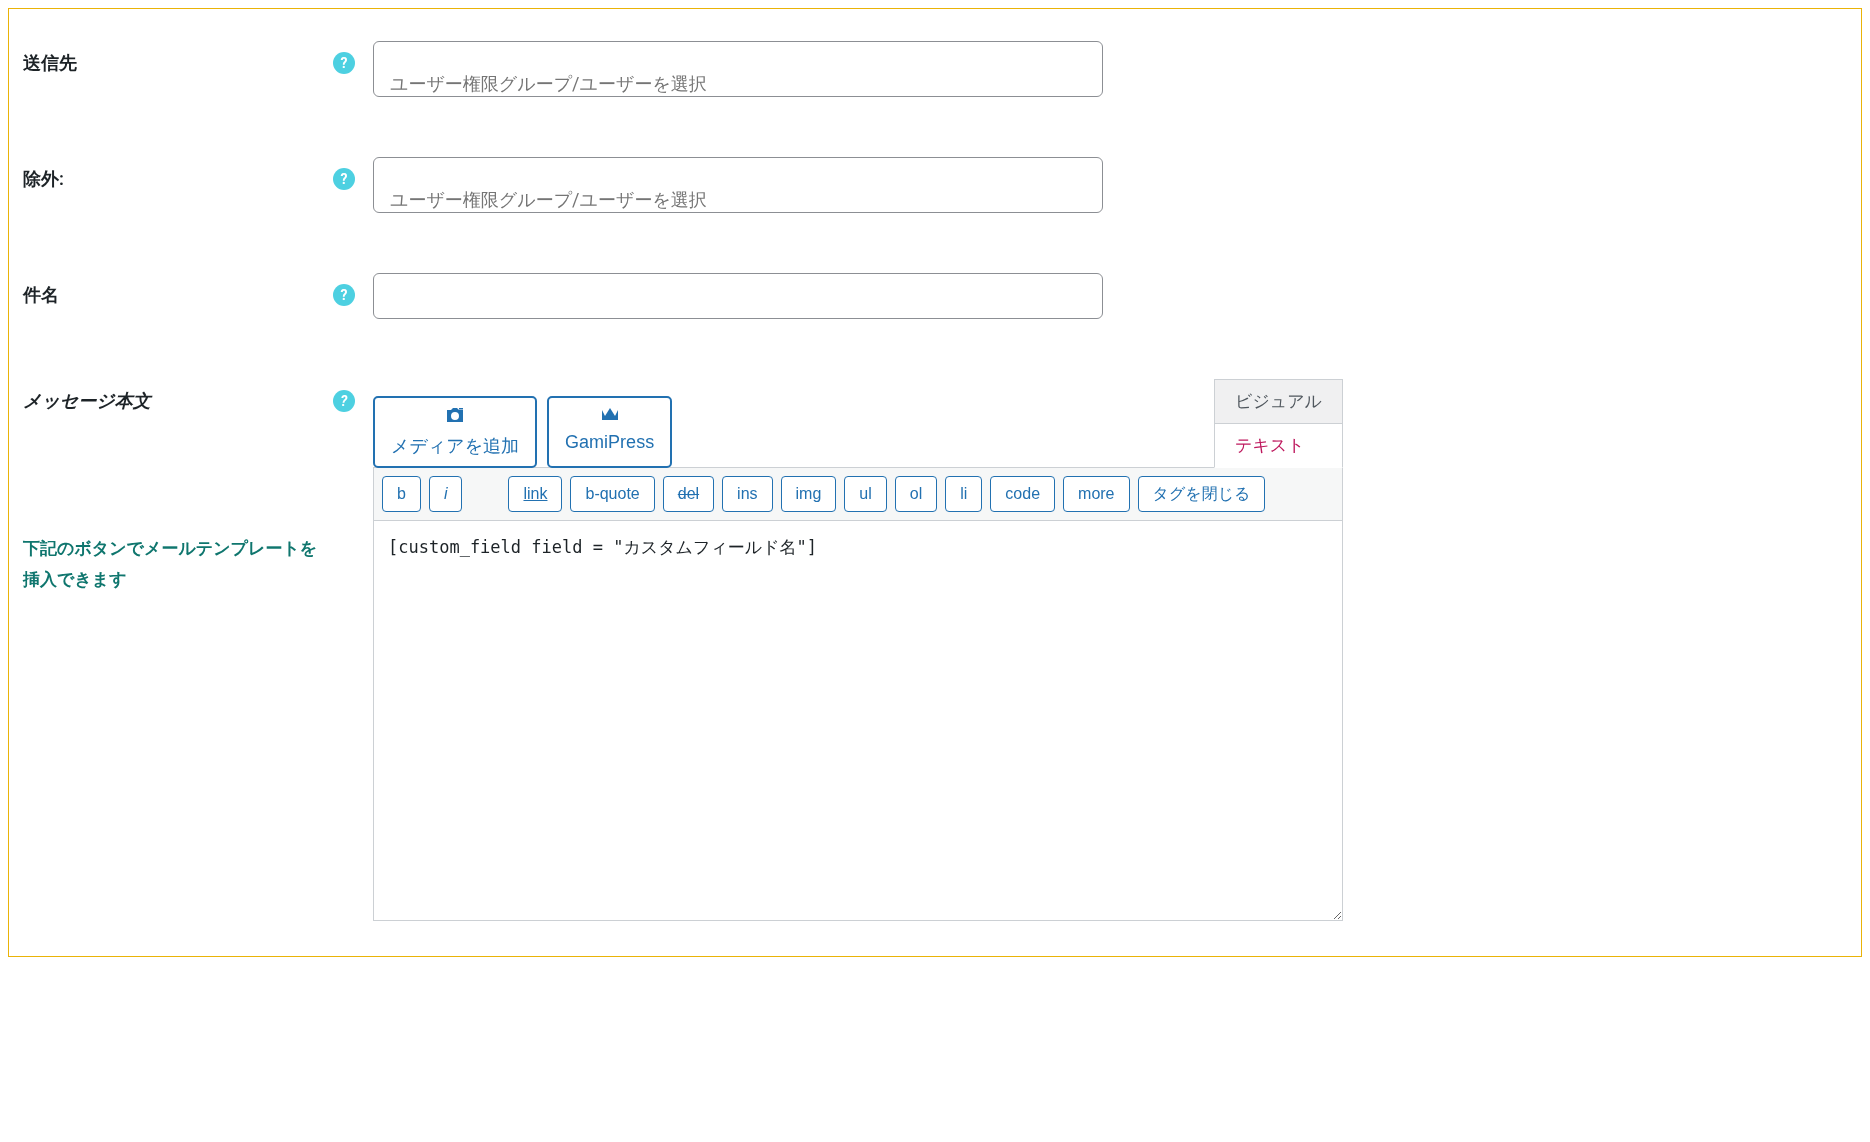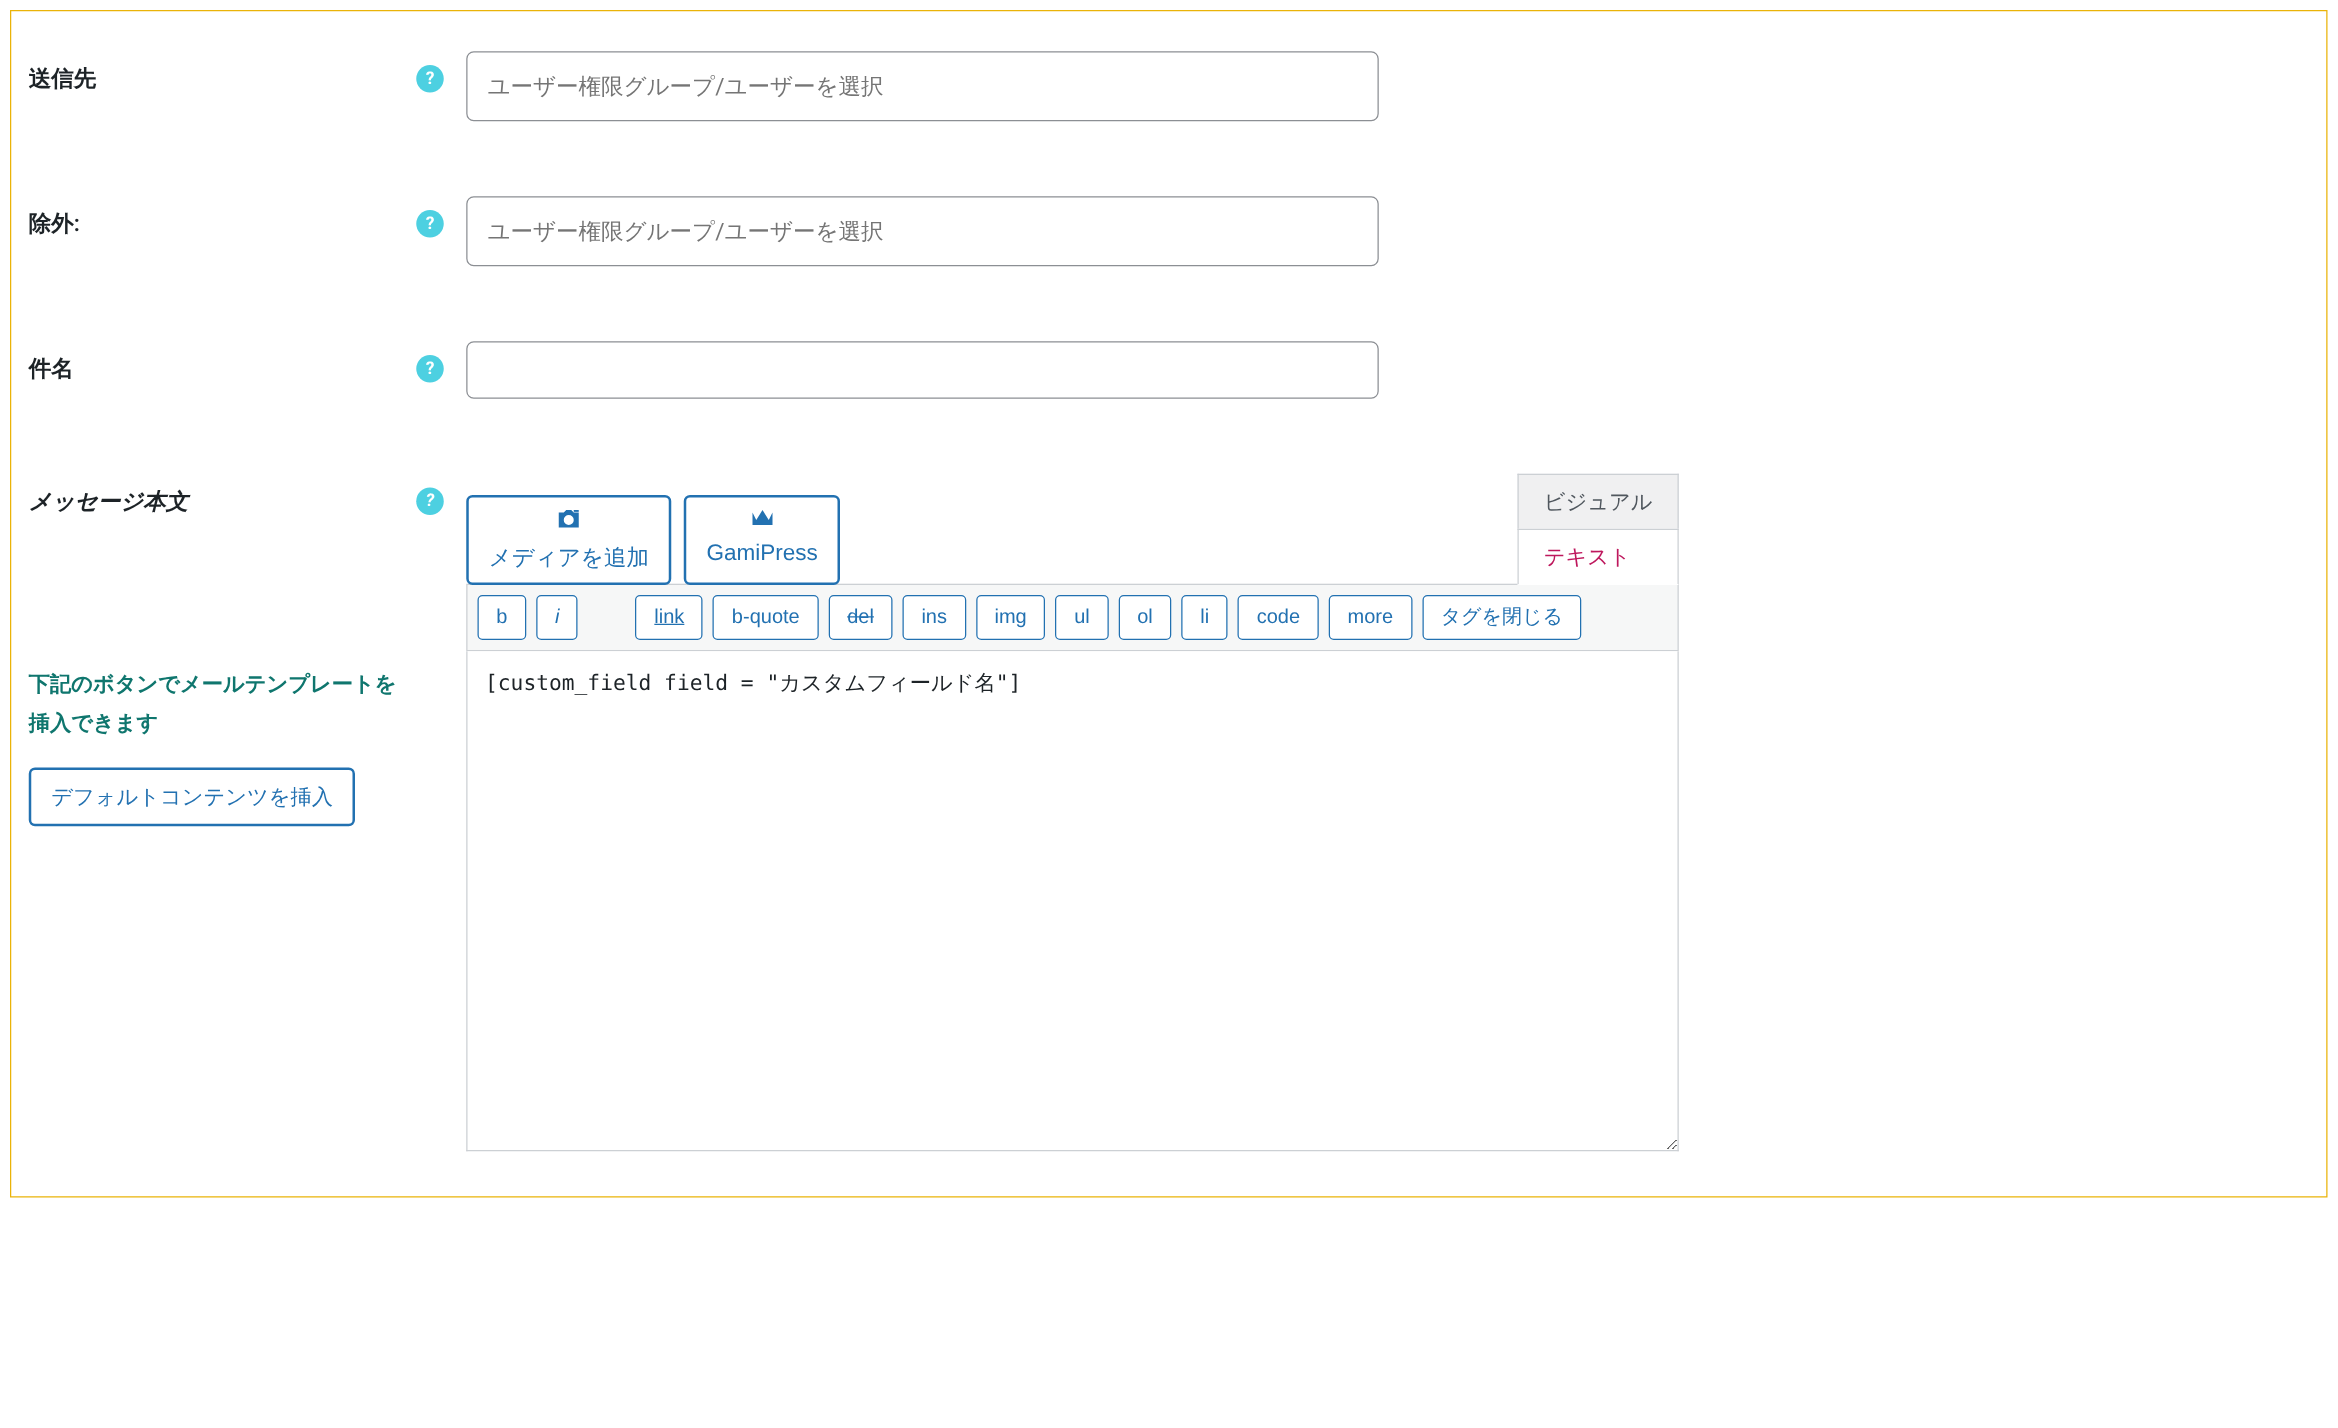--- a/index.html
+++ b/index.html
@@ -57,21 +57,21 @@
     .select-input {
       width: 100%;
       height: 56px;
       border: 1px solid #8c8f94;
       border-radius: 6px;
       padding: 0 16px;
       font-size: 18px;
       color: #757575;
       background: #fff;
       display: flex;
-      align-items: center;
+      align-items: flex-end;
     }
     .text-input {
       width: 100%;
       height: 46px;
       border: 1px solid #8c8f94;
       border-radius: 6px;
       padding: 0 12px;
       font-size: 16px;
       background: #fff;
     }
@@ -241,21 +241,20 @@
     </div>
   </div>
 
   <div class="editor-row">
     <div class="editor-label-col">
       <div class="editor-label-head">
         <span class="label-text">メッセージ本文</span>
         <span class="help-icon">?</span>
       </div>
       <div class="sidebar-note">下記のボタンでメールテンプレートを挿入できます</div>
-      <button class="insert-default-btn">デフォルトコンテンツを挿入</button>
     </div>
 
     <div class="editor-wrapper">
       <div class="editor-top-row">
         <div class="media-buttons">
           <button class="media-btn">
             <span class="media-icon">
               <svg width="20" height="20" viewBox="0 0 20 20" fill="#2271b1">
                   <path d="M2 4h4l2-2h4l2 2h4v12H2V4zm8 10a4 4 0 100-8 4 4 0 000 8z"></path>
                   <rect x="14" y="2" width="4" height="1.5"></rect>

